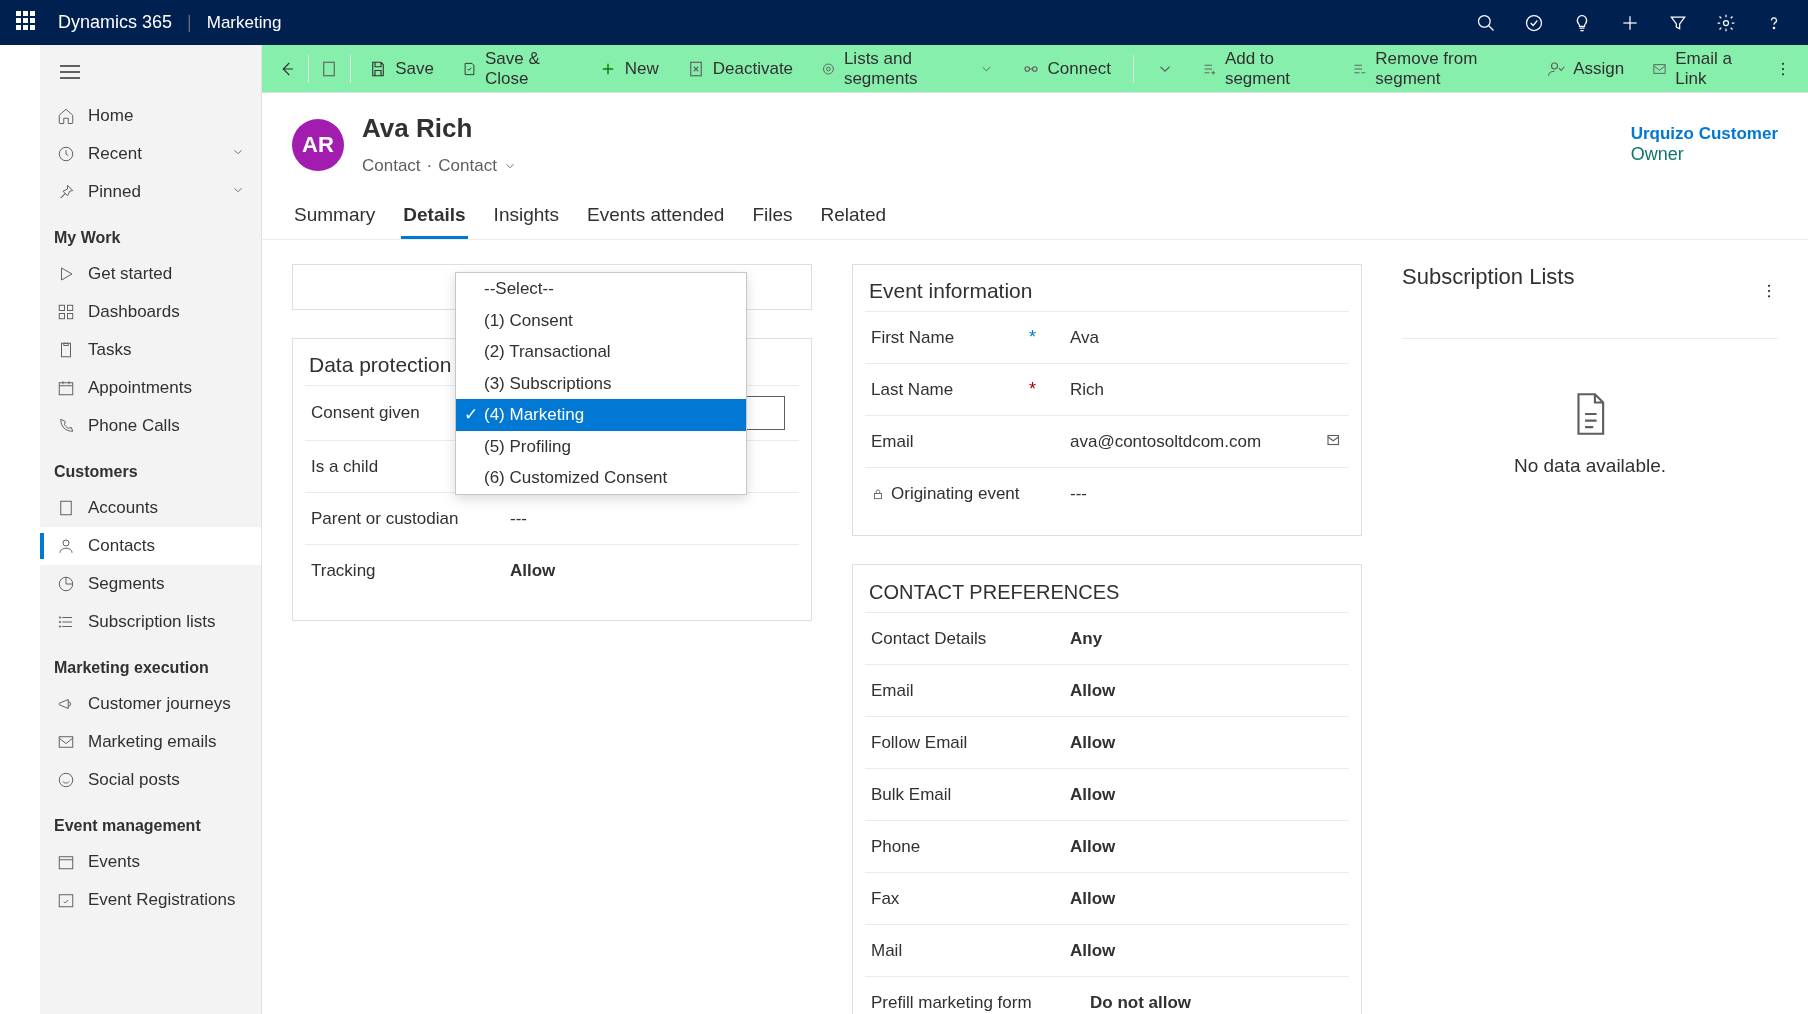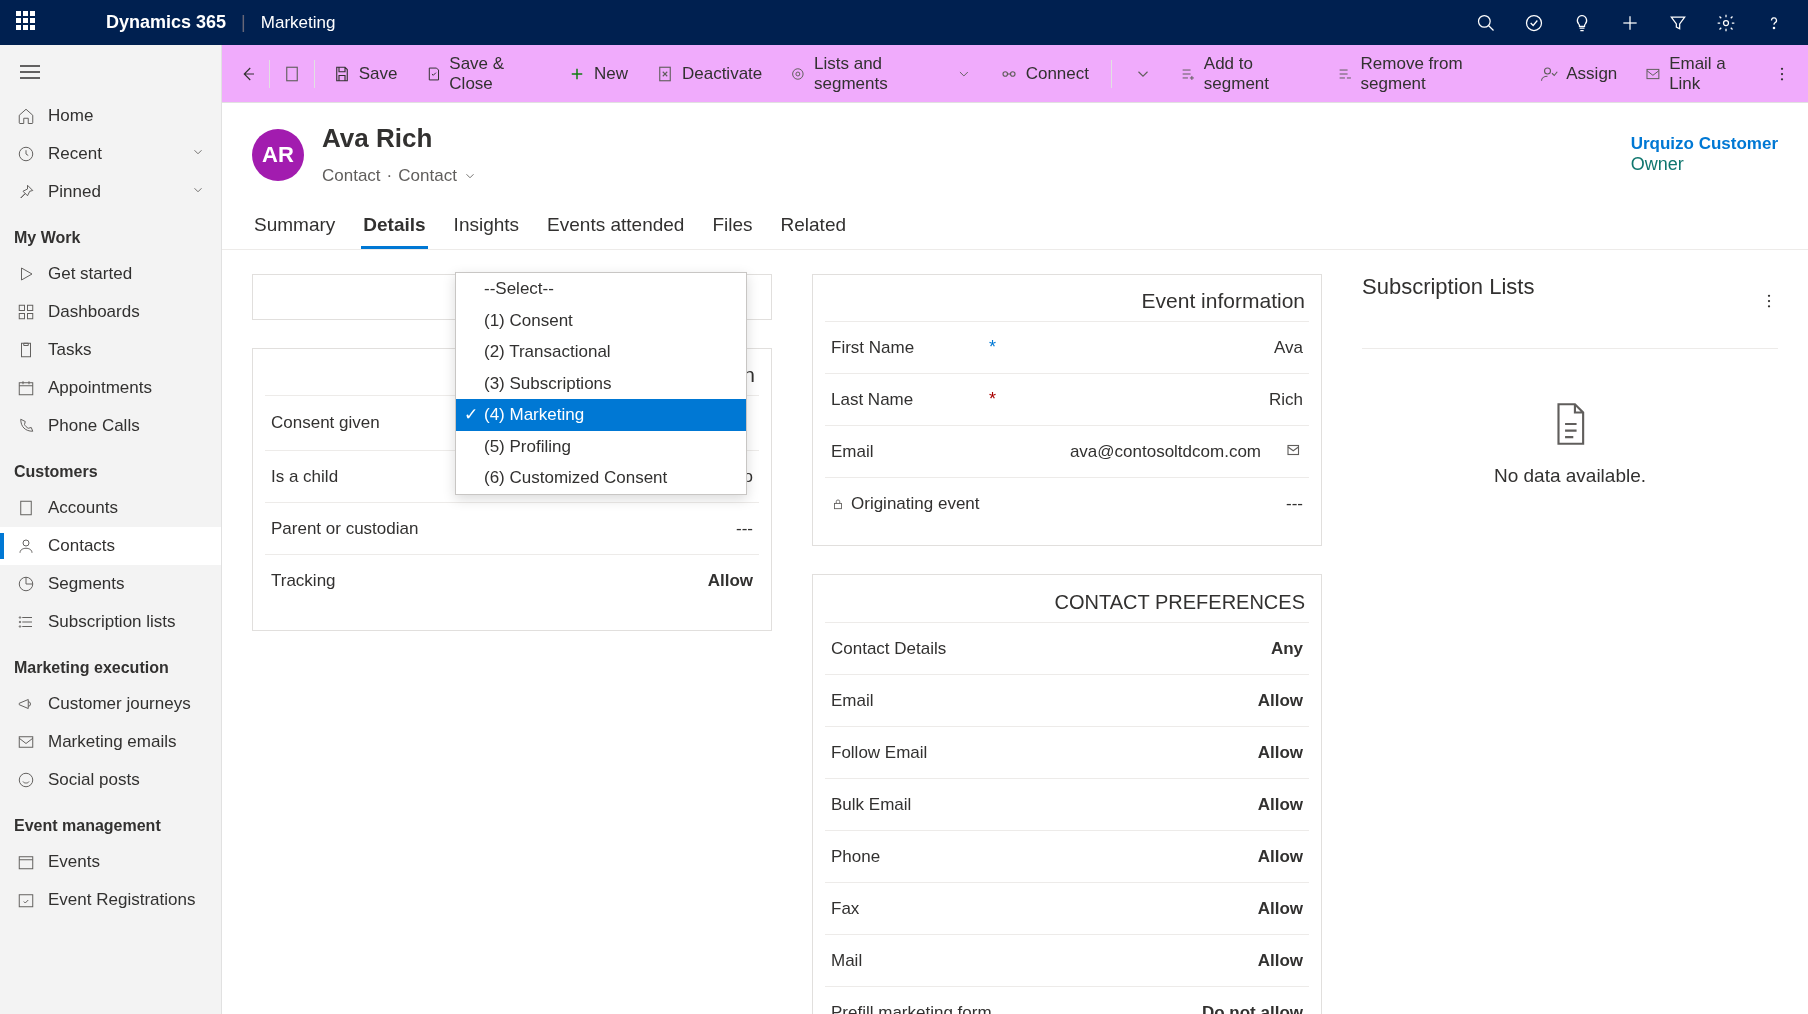--- a/index.html
+++ b/index.html
@@ -1,44 +1,44 @@
 <!DOCTYPE html>
 <html><head>
 <meta charset="utf-8">
 <style>
 * { margin: 0; padding: 0; box-sizing: border-box; font-family: 'Segoe UI', Tahoma, sans-serif; }
 body { background: #fff; overflow: hidden; width: 1808px; height: 1014px; }
 
 .topbar { background: #002050; height: 45px; display: flex; align-items: center; color: #fff; padding: 0 10px; }
 .waffle { width: 24px; height: 24px; display: grid; grid-template-columns: repeat(3,5px); grid-template-rows: repeat(3,5px); gap: 2px; margin: 0 18px 0 6px; cursor: pointer; }
 .waffle span { background: #fff; width: 5px; height: 5px; }
-.topbar-title { font-size: 18px; font-weight: 700; margin-left: 48px; }
+.topbar-title { font-size: 18px; font-weight: 400; }
 .topbar-sep { margin: 0 15px; color: #667; font-size: 18px; }
 .topbar-app { font-size: 17px; }
 .topbar-spacer { flex: 1; }
 .topbar-icon { width: 48px; height: 45px; display: flex; align-items: center; justify-content: center; cursor: pointer; }
 .topbar-icon svg { width: 20px; height: 20px; stroke: #fff; fill: none; stroke-width: 1.5; }
 
 .shell { display: flex; height: calc(100% - 45px); }
 
-.sidebar { width: 222px; background: #f3f3f3; border-right: 1px solid #e1e1e1; overflow-y: auto; padding-top: 6px; }
+.sidebar { width: 222px; background: #f3f3f3; border-right: 1px solid #e1e1e1; overflow-y: auto; padding-top: 6px; margin-left: 40px; }
 .hamburger { padding: 14px 20px; cursor: pointer; }
 .hamburger svg { width: 20px; height: 14px; }
 .nav-item { display: flex; align-items: center; padding: 9px 16px; font-size: 17px; color: #323130; cursor: pointer; position: relative; }
 .nav-item.active { background: #fff; }
 .nav-item.active::before { content: ''; position: absolute; left: 0; top: 6px; bottom: 6px; width: 4px; background: #0078d4; }
 .nav-item .ic { width: 20px; height: 20px; margin-right: 12px; display: flex; align-items: center; justify-content: center; flex-shrink: 0; }
 .nav-item .ic svg { width: 18px; height: 18px; stroke: #605e5c; fill: none; stroke-width: 1.3; }
 .nav-item.sub { padding-left: 16px; }
 .nav-chevron { margin-left: auto; }
 .nav-chevron svg { width: 14px; height: 14px; stroke: #605e5c; fill: none; stroke-width: 1.5; }
 .nav-group { padding: 18px 16px 8px 14px; font-size: 16px; font-weight: 600; color: #323130; }
 
 .main { flex: 1; display: flex; flex-direction: column; overflow: hidden; background:#faf9f8; }
-.cmdbar { height: 58px; background: #f0abfc; border-bottom: 1px solid #e1e1e1; display: flex; align-items: center; padding: 0 8px; }
+.cmdbar { height: 48px; background: #86efac; border-bottom: 1px solid #e1e1e1; display: flex; align-items: center; padding: 0 8px; }
 .cmd-back { width: 40px; height: 40px; display:flex; align-items:center; justify-content:center; cursor:pointer; }
 .cmd-sep { width:1px; height:28px; background:#e1e1e1; margin: 0 4px; }
 .cmd-btn { display:flex; align-items:center; padding: 8px 14px; font-size: 17px; color:#323130; cursor:pointer; gap:8px; }
 .cmd-btn svg { width:18px; height:18px; }
 .cmd-overflow { width:40px; display:flex; align-items:center; justify-content:center; cursor:pointer; }
 
 .content { flex:1; overflow:auto; background:#fff; }
 .record-header { display:flex; align-items:center; padding: 20px 30px 10px 30px; }
 .avatar { width: 52px; height:52px; border-radius:50%; background:#a21caf; color:#fff; display:flex; align-items:center; justify-content:center; font-size:22px; font-weight:700; margin-right:18px; }
 .record-title { font-size: 26px; font-weight:600; color:#323130; }
@@ -51,21 +51,21 @@
 .tabs { display:flex; gap: 24px; padding: 8px 30px 0 30px; border-bottom:1px solid #edebe9; }
 .tab { padding: 10px 2px; font-size:19px; color:#323130; cursor:pointer; border-bottom: 3px solid transparent; }
 .tab.active { font-weight:600; border-bottom-color:#0078d4; }
 
 .panels { display:flex; gap: 40px; padding: 24px 30px; align-items:flex-start; }
 .col { display:flex; flex-direction:column; gap:28px; }
 .col-left { width: 520px; }
 .col-mid { width: 510px; }
 .col-right { flex:1; }
 
-.card { border:1px solid #e1dfdd; background:#fff;text-align:right; }
+.card { border:1px solid #e1dfdd; background:#fff; }
 .empty-card { height: 46px; }
 .section-title { font-size: 21px; color:#323130; padding: 14px 16px 8px 16px; }
 .field-row { display:flex; align-items:center; padding: 10px 6px; margin: 0 12px; border-top:1px solid #edebe9; min-height:52px;gap:24px; }
 .field-row:first-of-type { border-top:none; }
 .field-label { width: 175px; font-size:17px; color:#323130; display:flex; align-items:center; gap:6px; }
 .field-req { color:#a80000; margin-left:auto; margin-right:10px; font-size:18px; }
 .field-blue { color:#0078d4; margin-left:auto; margin-right:10px; font-size:18px; }
 .field-value { flex:1; font-size:17px; color:#323130; }
 .field-value.bold { font-weight:600; }
 .lock-ic { width:14px; height:14px; }

